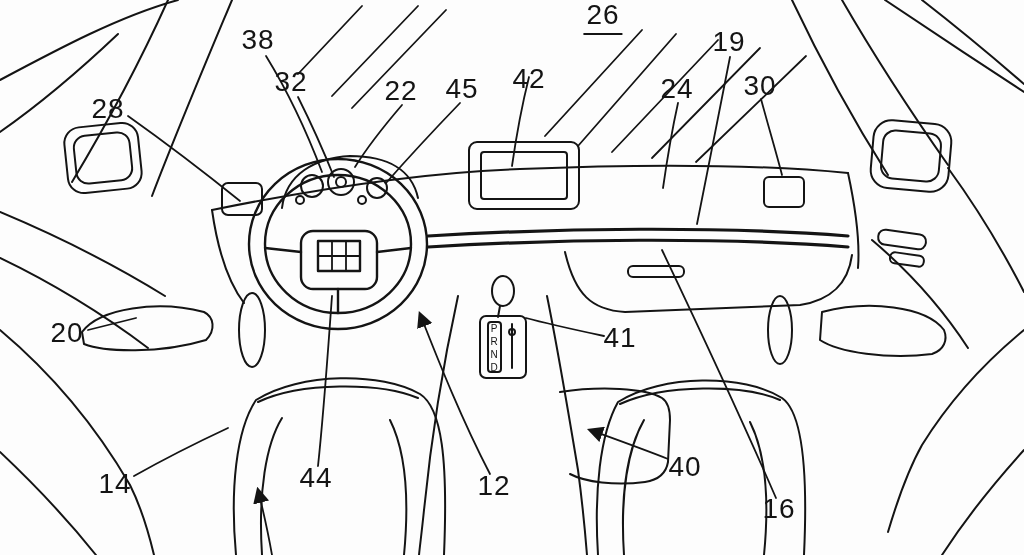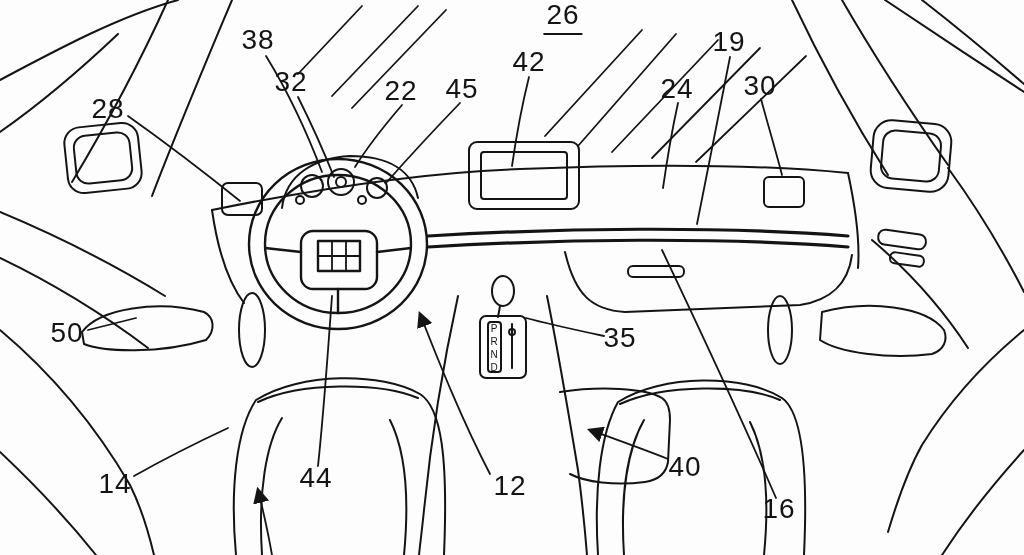--- a/index.html
+++ b/index.html
@@ -17,20 +17,21 @@
     transform: translate(-50%, -50%);
     font-size: 28px;
     color: #141414;
     letter-spacing: 1px;
     white-space: nowrap;
     user-select: none;
   }
   .ref-label.underlined {
     border-bottom: 2.5px solid #141414;
     padding: 0 3px 2px 3px;
+    margin-left: 40px;
   }
 </style>
 </head>
 <body>
 
 <div class="stage">
 
   <svg class="drawing" viewBox="0 0 1024 555" width="1024" height="555" xmlns="http://www.w3.org/2000/svg">
     <defs>
       <marker id="arrow" viewBox="0 0 10 10" refX="8" refY="5" markerWidth="9" markerHeight="9" orient="auto">
@@ -190,26 +191,26 @@
       <text x="494" y="358">N</text>
       <text x="494" y="371">D</text>
     </g>
   </svg>
 
   <div class="ref-label underlined" style="left:563px; top:17px">26</div>
   <div class="ref-label" style="left:258px; top:40px">38</div>
   <div class="ref-label" style="left:291px; top:82px">32</div>
   <div class="ref-label" style="left:401px; top:91px">22</div>
   <div class="ref-label" style="left:462px; top:89px">45</div>
-  <div class="ref-label" style="left:529px; top:62px">42</div>
+  <div class="ref-label" style="left:529px; top:79px">42</div>
   <div class="ref-label" style="left:677px; top:89px">24</div>
   <div class="ref-label" style="left:729px; top:42px">19</div>
   <div class="ref-label" style="left:760px; top:86px">30</div>
   <div class="ref-label" style="left:108px; top:109px">28</div>
-  <div class="ref-label" style="left:67px;  top:333px">50</div>
+  <div class="ref-label" style="left:67px;  top:333px">20</div>
   <div class="ref-label" style="left:115px; top:484px">14</div>
   <div class="ref-label" style="left:316px; top:478px">44</div>
-  <div class="ref-label" style="left:510px; top:486px">12</div>
+  <div class="ref-label" style="left:494px; top:486px">12</div>
   <div class="ref-label" style="left:685px; top:467px">40</div>
   <div class="ref-label" style="left:779px; top:509px">16</div>
-  <div class="ref-label" style="left:620px; top:338px">35</div>
+  <div class="ref-label" style="left:620px; top:338px">41</div>
 
 </div>
 
 </body></html>

